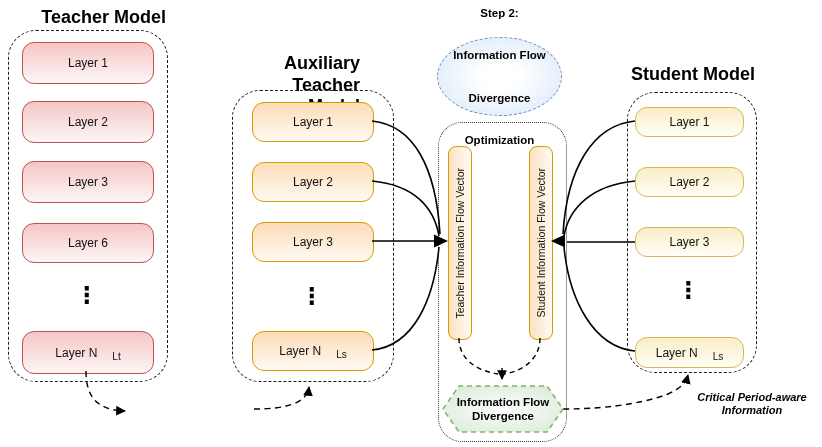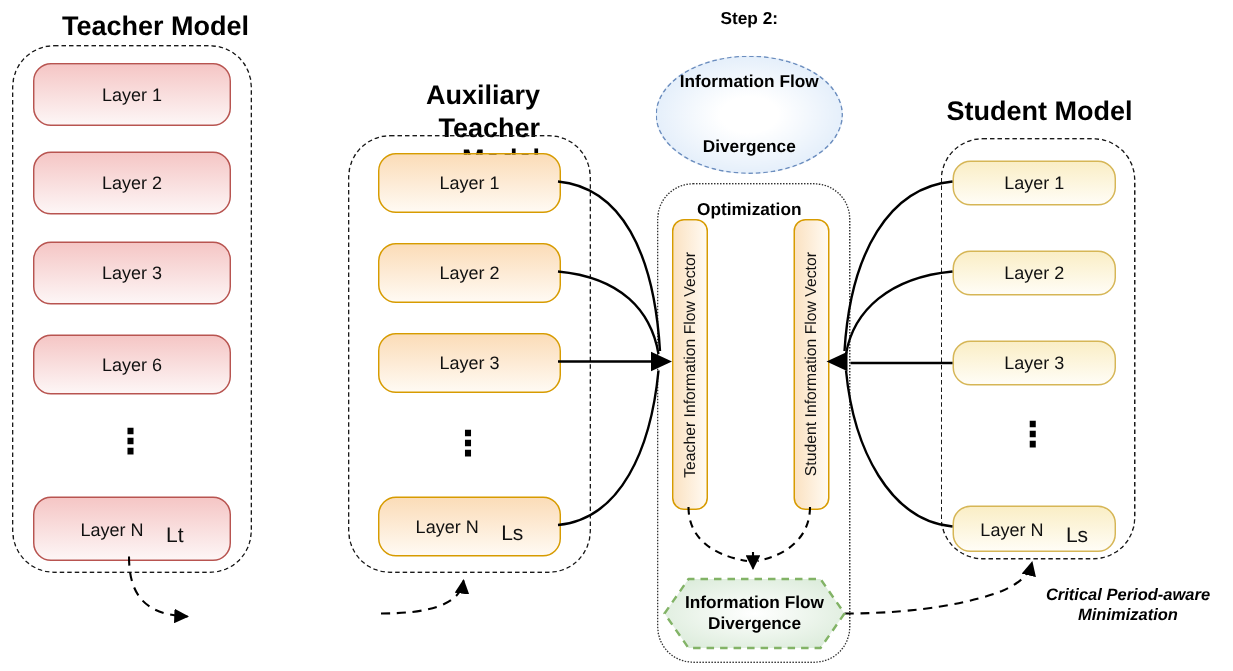--- a/index.html
+++ b/index.html
@@ -17,21 +17,21 @@
     position:absolute; font-weight:bold; font-size:18px; line-height:1.2;
     text-align:right; color:#000;
   }
   .layer {
     position:absolute; border-radius:12px; display:flex; align-items:center; justify-content:center;
     font-size:12px; color:#111;
   }
   .layer.teacher { background:linear-gradient(180deg,#f5c6c5 0%,#fdf6f6 100%); border:1.4px solid #b85450; }
   .layer.aux     { background:linear-gradient(180deg,#fbdcb8 0%,#fffaf3 100%); border:1.4px solid #d79b00; }
   .layer.student { background:linear-gradient(180deg,#faeec6 0%,#fffdf6 100%); border:1.4px solid #d6b656; }
-  .sub { font-size:14px; position:relative; top:3.5px; margin-left:15px; }
+  .sub { font-size:10px; position:relative; top:3.5px; margin-left:15px; }
   .dots {
     position:absolute; text-align:center; font-size:23px; font-weight:bold; line-height:1;
     color:#000; font-family:"DejaVu Sans", sans-serif;
   }
   .step-ellipse {
     position:absolute; border:1.6px dashed #6c8ebf; border-radius:50%;
     display:flex; flex-direction:column; align-items:center; justify-content:center;
     font-weight:bold; font-size:11.5px; line-height:1.22; text-align:center;
     background:radial-gradient(ellipse at center, #ffffff 22%, #d6e6f8 100%);
     gap:28px;
@@ -111,21 +111,21 @@
     <span>Student Information Flow Vector</span>
   </div>
 
   <div class="hex-label">
     <span>Information Flow</span>
     <span>Divergence</span>
   </div>
 
   <div class="opt-label">
     <span>Critical Period-aware</span><br>
-    <span>Minimization</span>
+    <span>Information</span>
   </div>
 
   <svg id="arrows" width="822" height="447" viewBox="0 0 822 447">
     <defs>
       <marker id="arr" viewBox="0 0 10 10" refX="9" refY="5" markerWidth="7" markerHeight="7" orient="auto-start-reverse">
         <path d="M0,0 L10,5 L0,10 z" fill="#000"></path>
       </marker>
       <radialGradient id="gradGreen" cx="50%" cy="50%" r="72%">
         <stop offset="0%" stop-color="#ffffff"></stop>
         <stop offset="100%" stop-color="#d5e8d4"></stop>

